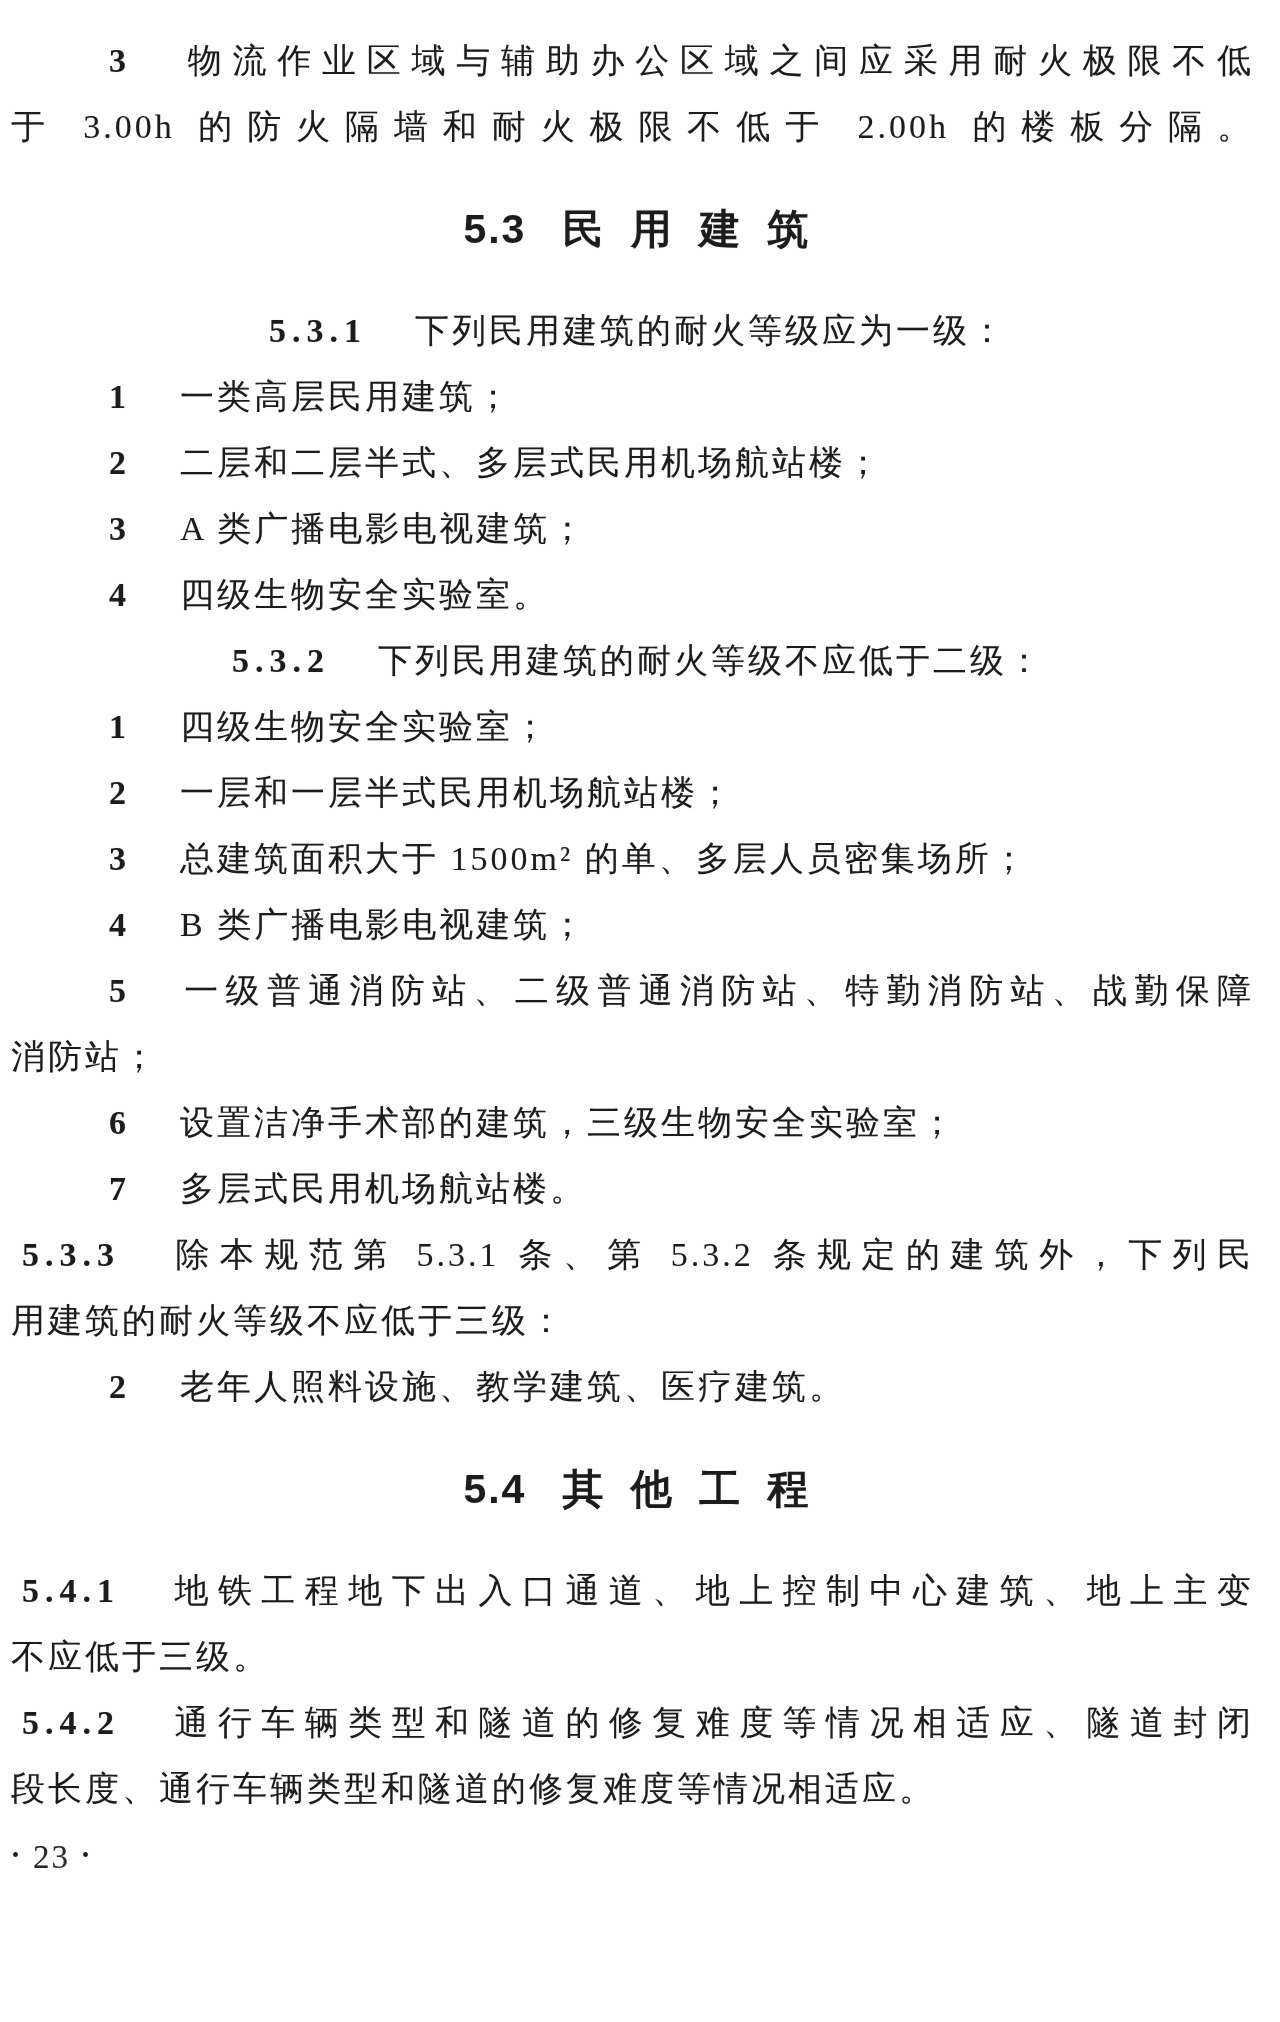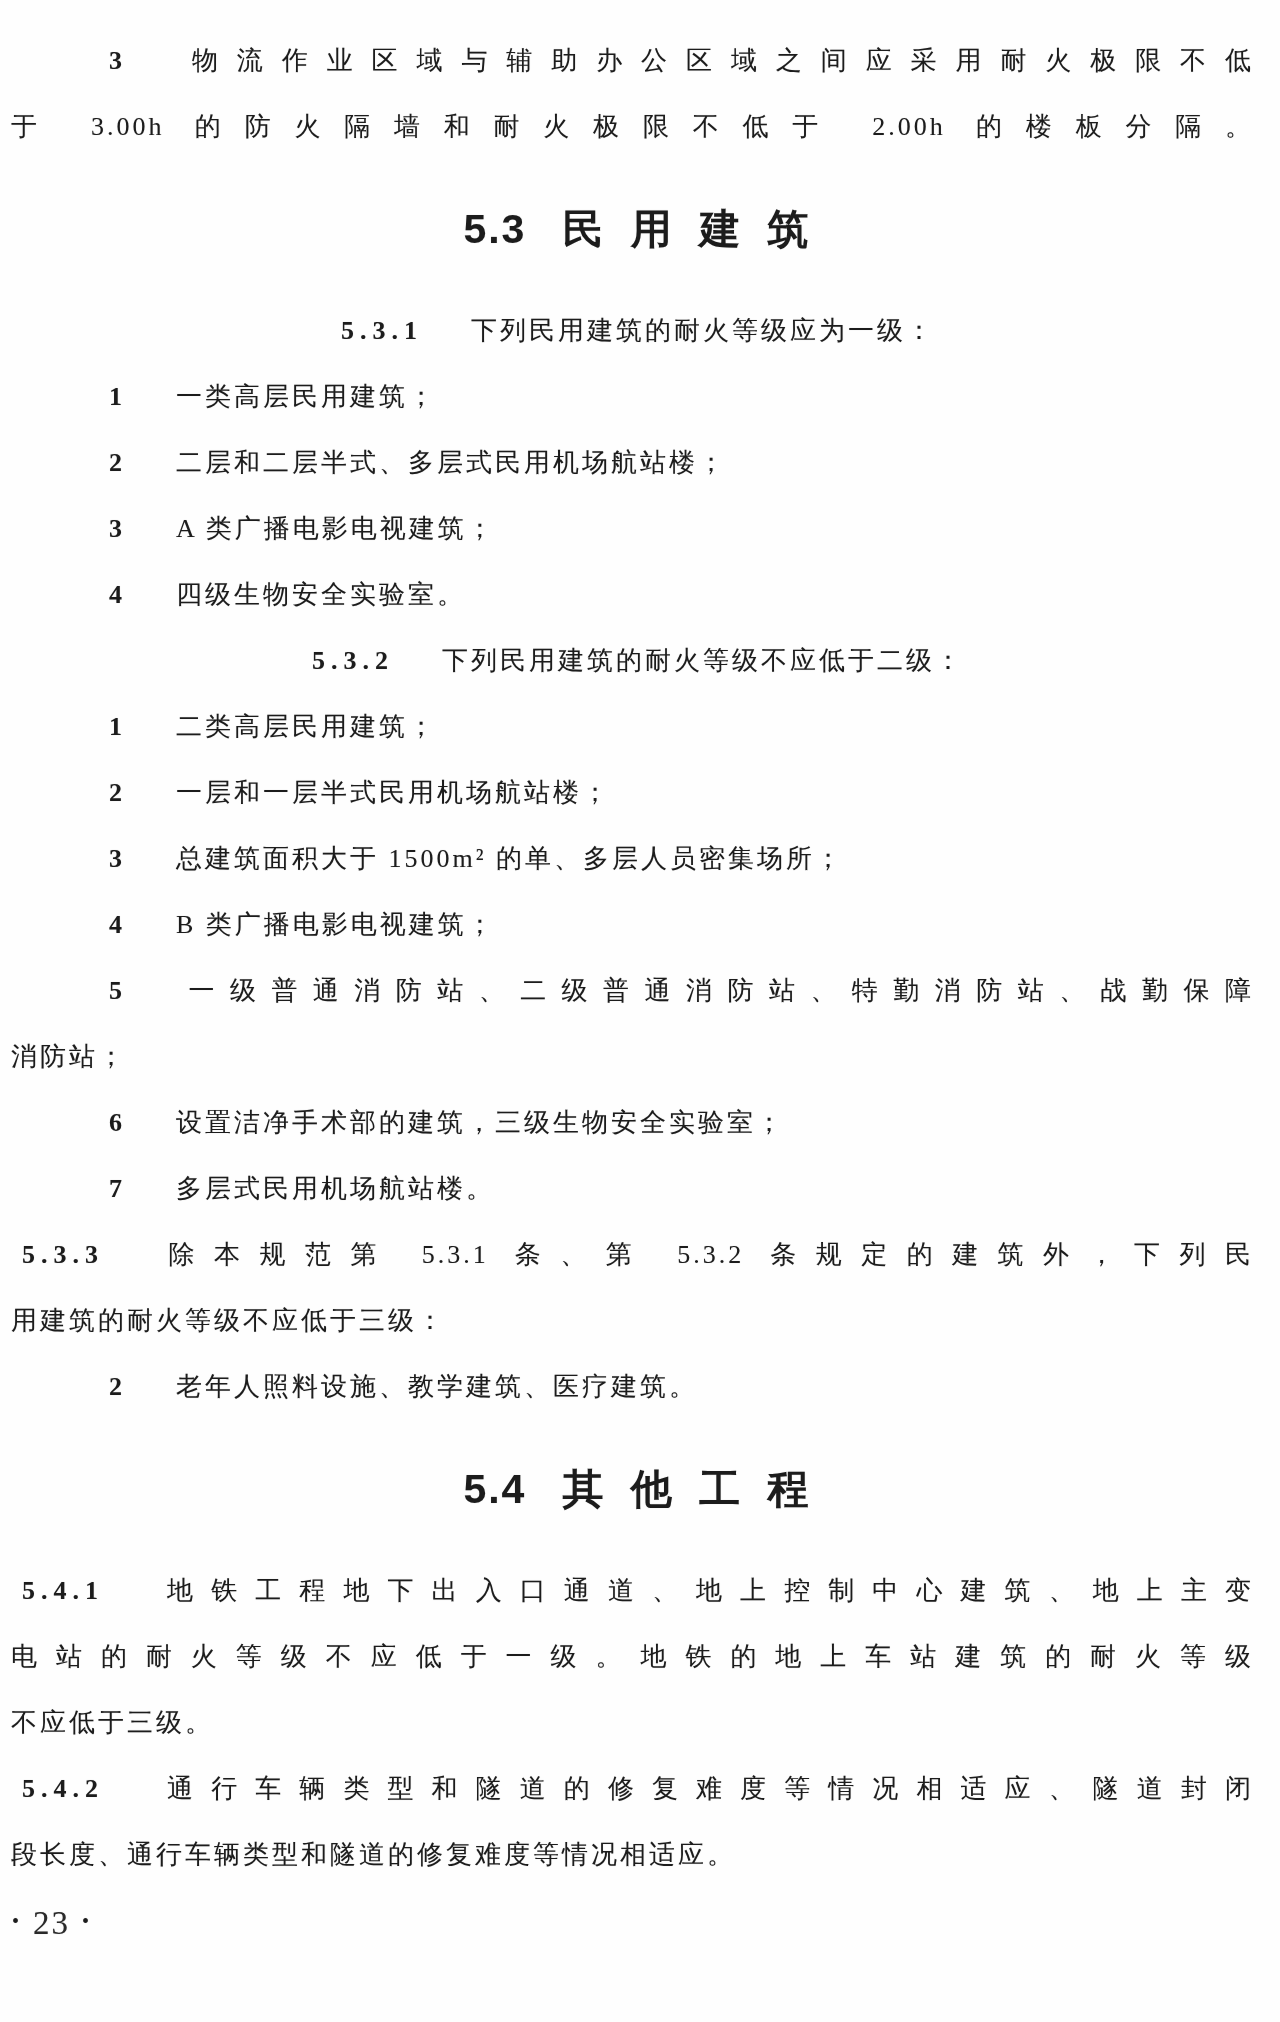--- a/index.html
+++ b/index.html
@@ -9,21 +9,21 @@
     box-sizing:border-box;
     padding-top:28px;
     background:#fefefe;
     color:#1c1c1c;
     font-family:"Liberation Serif","DejaVu Serif",serif;
     overflow:hidden;
     text-shadow:0 0 1px rgba(0,0,0,0.22);
   }
   .line{
     height:66px;line-height:66px;
-    font-size:26px;
+    font-size:34px;
     letter-spacing:3px;
     padding:0 26px 0 11px;
     white-space:normal;
     overflow:hidden;
   }
   .indent{padding-left:109px;}
   .clause-line{padding-left:22px;text-align:center;}
   .fill{text-align:justify;text-align-last:justify;}
   .num{
     font-weight:bold;
@@ -62,37 +62,36 @@
 
   <div class="line clause-line"><span class="num">5.3.1</span><span>下列民用建筑的耐火等级应为一级：</span></div>
 
   <div class="line indent"><span class="num">1</span><span>一类高层民用建筑；</span></div>
   <div class="line indent"><span class="num">2</span><span>二层和二层半式、多层式民用机场航站楼；</span></div>
   <div class="line indent"><span class="num">3</span><span>A 类广播电影电视建筑；</span></div>
   <div class="line indent"><span class="num">4</span><span>四级生物安全实验室。</span></div>
 
   <div class="line clause-line"><span class="num">5.3.2</span><span>下列民用建筑的耐火等级不应低于二级：</span></div>
 
-  <div class="line indent"><span class="num">1</span><span>二类高层民用建筑；</span></div>
+  <div class="line indent"><span class="num">1</span><span>四级生物安全实验室；</span></div>
   <div class="line indent"><span class="num">2</span><span>一层和一层半式民用机场航站楼；</span></div>
   <div class="line indent"><span class="num">3</span><span>总建筑面积大于 1500m² 的单、多层人员密集场所；</span></div>
   <div class="line indent"><span class="num">4</span><span>B 类广播电影电视建筑；</span></div>
   <div class="line indent fill"><span class="num">5</span><span>一级普通消防站、二级普通消防站、特勤消防站、战勤保障</span></div>
   <div class="line"><span>消防站；</span></div>
   <div class="line indent"><span class="num">6</span><span>设置洁净手术部的建筑，三级生物安全实验室；</span></div>
   <div class="line indent"><span class="num">7</span><span>多层式民用机场航站楼。</span></div>
 
   <div class="line clause-line fill"><span class="num">5.3.3</span><span>除本规范第 5.3.1 条、第 5.3.2 条规定的建筑外，下列民</span></div>
   <div class="line"><span>用建筑的耐火等级不应低于三级：</span></div>
   <div class="line indent"><span class="num">2</span><span>老年人照料设施、教学建筑、医疗建筑。</span></div>
 
   <div class="heading"><span class="h-num">5.4</span><span class="h-title">其 他 工 程</span></div>
 
   <div class="line clause-line fill"><span class="num">5.4.1</span><span>地铁工程地下出入口通道、地上控制中心建筑、地上主变</span></div>
-  <div class="line fill"><span>电站的耐火等级不应低于一级。地铁的地上车站建筑的耐火等级</span></div>
   <div class="line"><span>不应低于三级。</span></div>
 
   <div class="line clause-line fill"><span class="num">5.4.2</span><span>通行车辆类型和隧道的修复难度等情况相适应、隧道封闭</span></div>
   <div class="line"><span>段长度、通行车辆类型和隧道的修复难度等情况相适应。</span></div>
 
   <div class="pagenum"><span class="pgdot">•</span><span>23</span><span class="pgdot">•</span></div>
 
 </div>
 
 </body></html>

